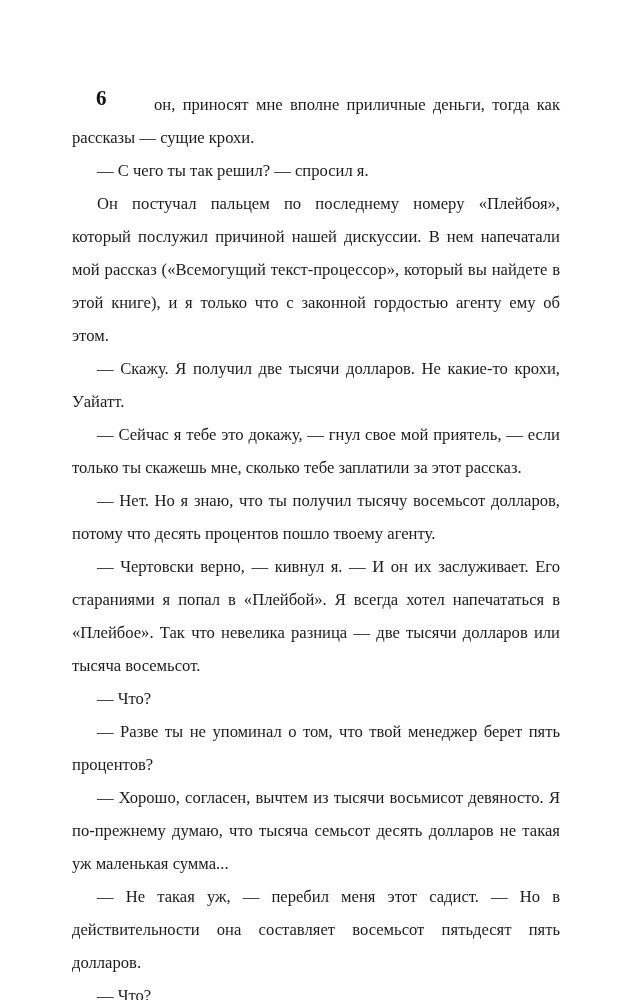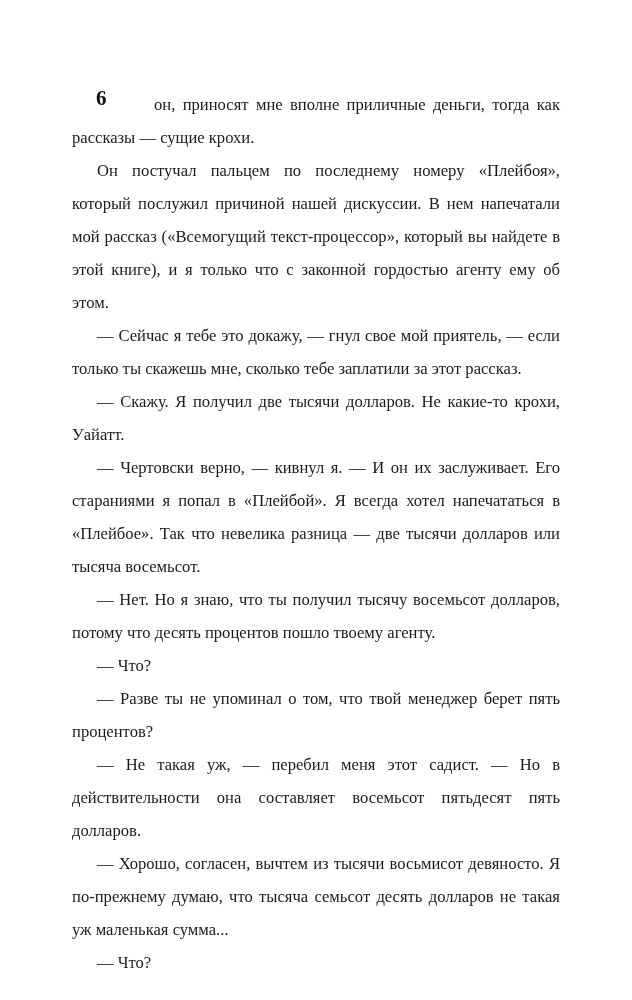--- a/index.html
+++ b/index.html
@@ -49,25 +49,26 @@
 </style>
 </head>
 <body>
 
 <div class="page">
 
   <div class="page-number">6</div>
 
   <div class="text-body">
     <p class="first-par">он, приносят мне вполне приличные деньги, тогда как рассказы — сущие крохи.</p>
+    <p>— С чего ты так решил? — спросил я.</p>
     <p>Он постучал пальцем по последнему номеру «Плейбоя», который послужил причиной нашей дискуссии. В нем напечатали мой рассказ («Всемогущий текст-процессор», который вы найдете в этой книге), и я только что с законной гордостью агенту ему об этом.</p>
+    <p>— Скажу. Я получил две тысячи долларов. Не какие-то крохи, Уайатт.</p>
     <p>— Сейчас я тебе это докажу, — гнул свое мой приятель, — если только ты скажешь мне, сколько тебе заплатили за этот рассказ.</p>
-    <p>— Скажу. Я получил две тысячи долларов. Не какие-то крохи, Уайатт.</p>
+    <p>— Нет. Но я знаю, что ты получил тысячу восемьсот долларов, потому что десять процентов пошло твоему агенту.</p>
     <p>— Чертовски верно, — кивнул я. — И он их заслуживает. Его стараниями я попал в «Плейбой». Я всегда хотел напечататься в «Плейбое». Так что невелика разница — две тысячи долларов или тысяча восемьсот.</p>
-    <p>— Нет. Но я знаю, что ты получил тысячу восемьсот долларов, потому что десять процентов пошло твоему агенту.</p>
     <p>— Что?</p>
     <p>— Разве ты не упоминал о том, что твой менеджер берет пять процентов?</p>
+    <p>— Хорошо, согласен, вычтем из тысячи восьмисот девяносто. Я по-прежнему думаю, что тысяча семьсот десять долларов не такая уж маленькая сумма...</p>
     <p>— Не такая уж, — перебил меня этот садист. — Но в действительности она составляет восемьсот пятьдесят пять долларов.</p>
-    <p>— Хорошо, согласен, вычтем из тысячи восьмисот девяносто. Я по-прежнему думаю, что тысяча семьсот десять долларов не такая уж маленькая сумма...</p>
     <p>— Что?</p>
   </div>
 
 </div>
 
 </body></html>

